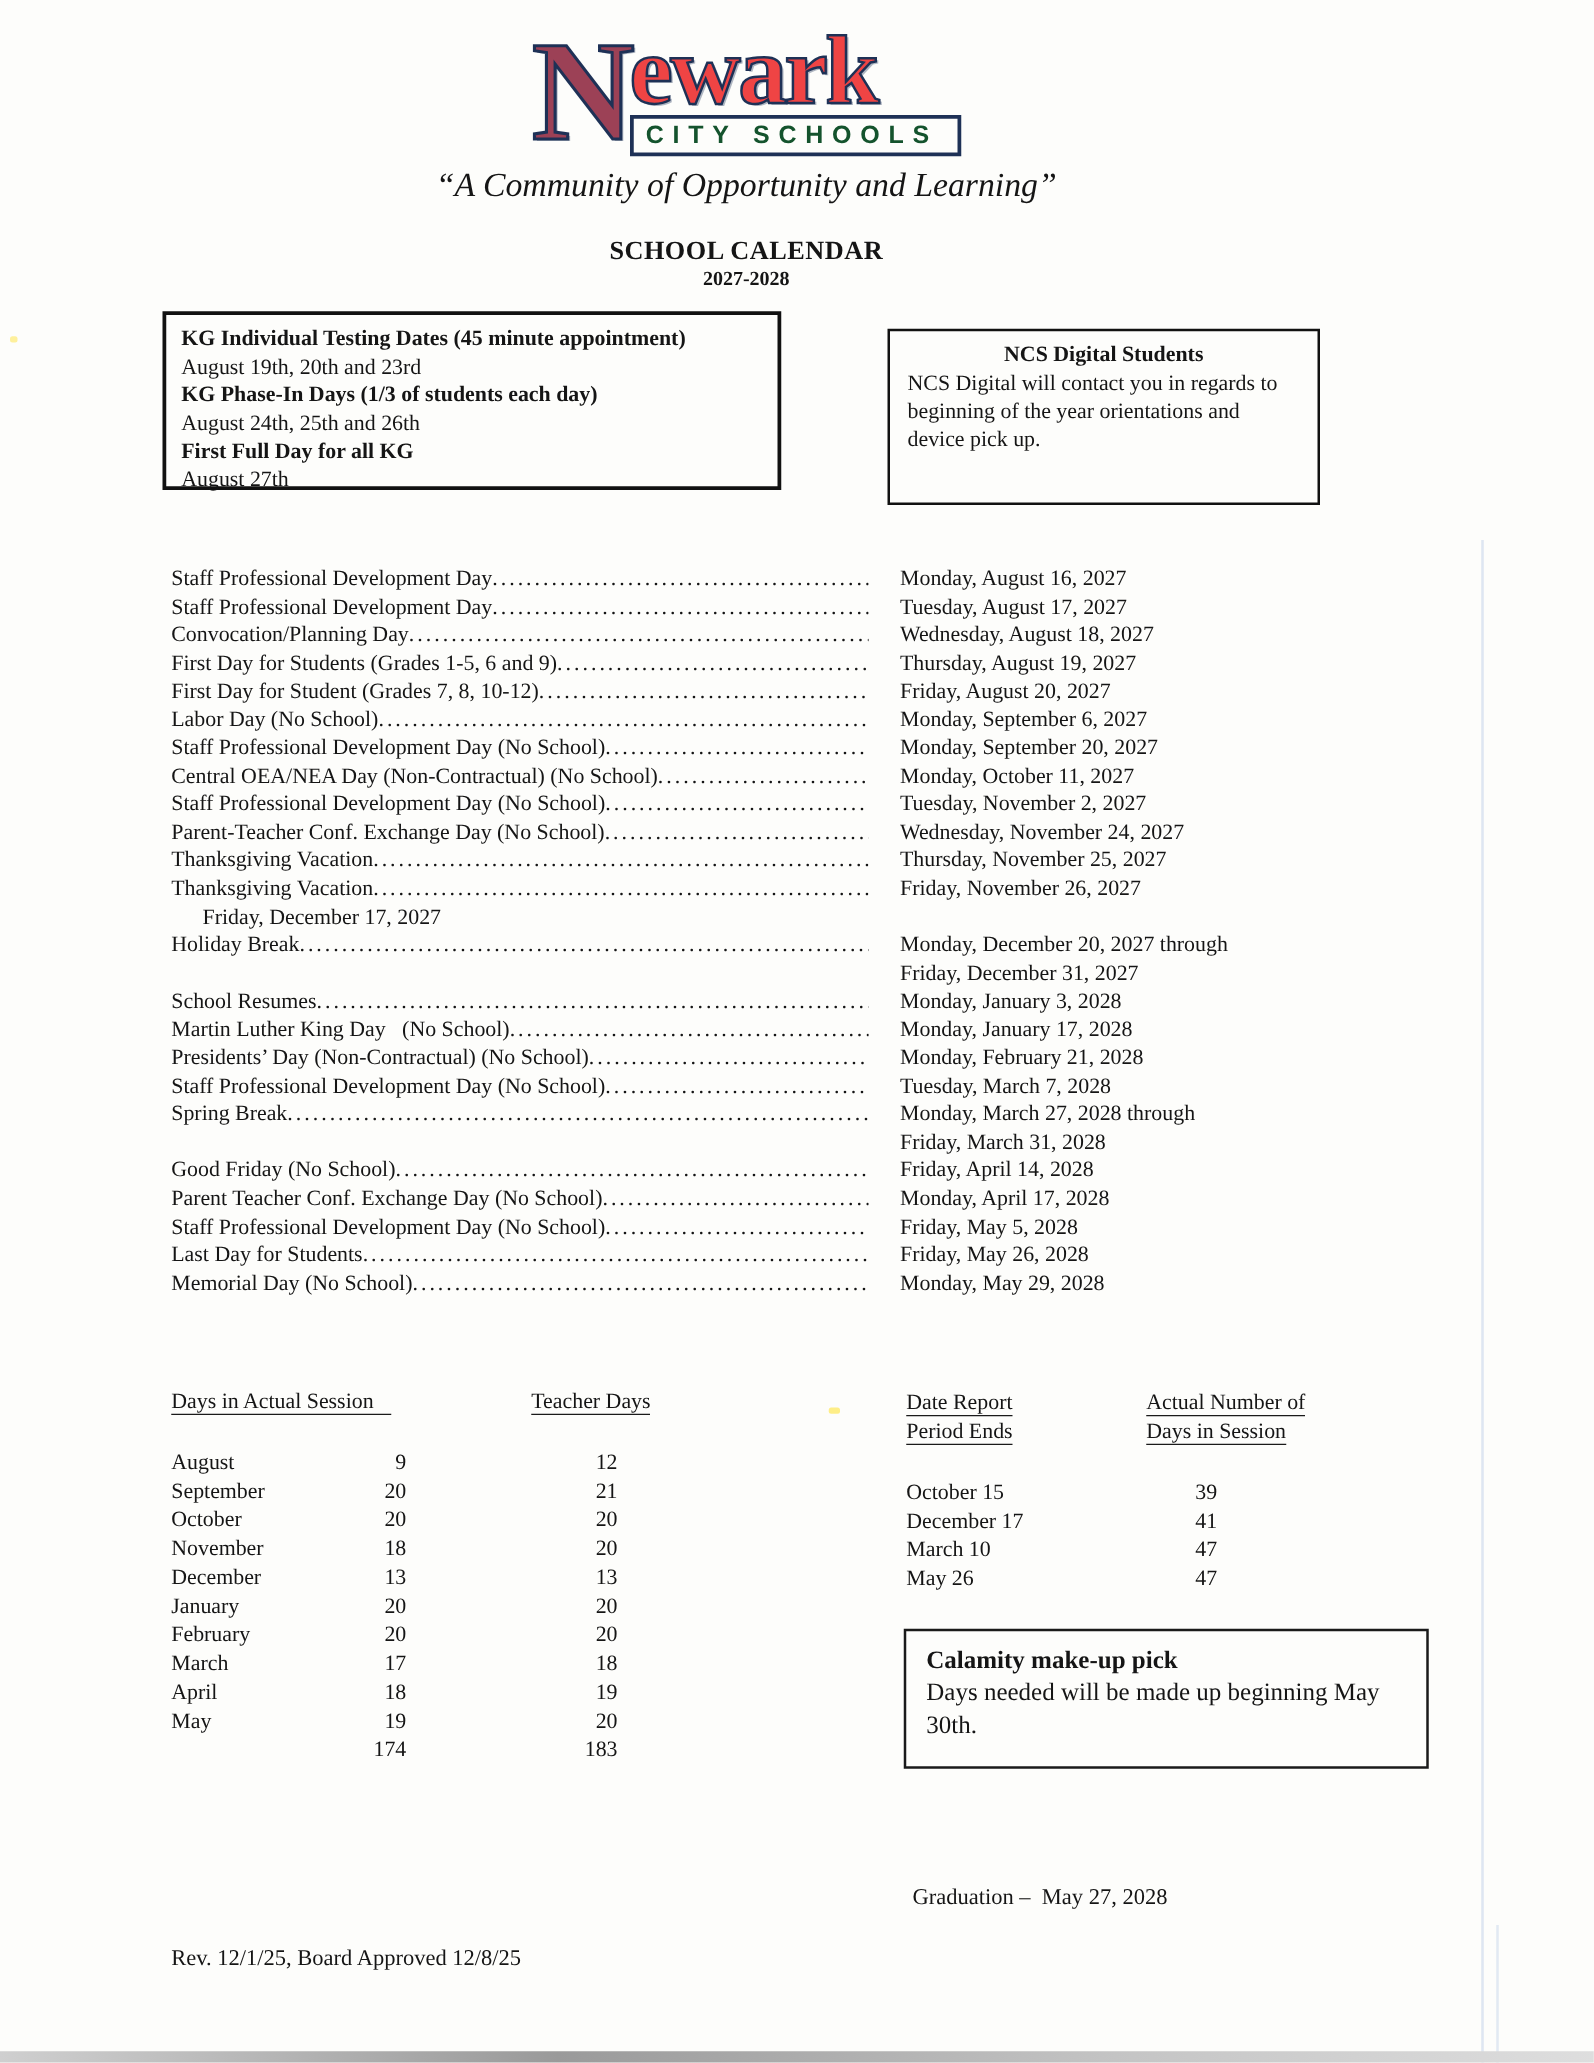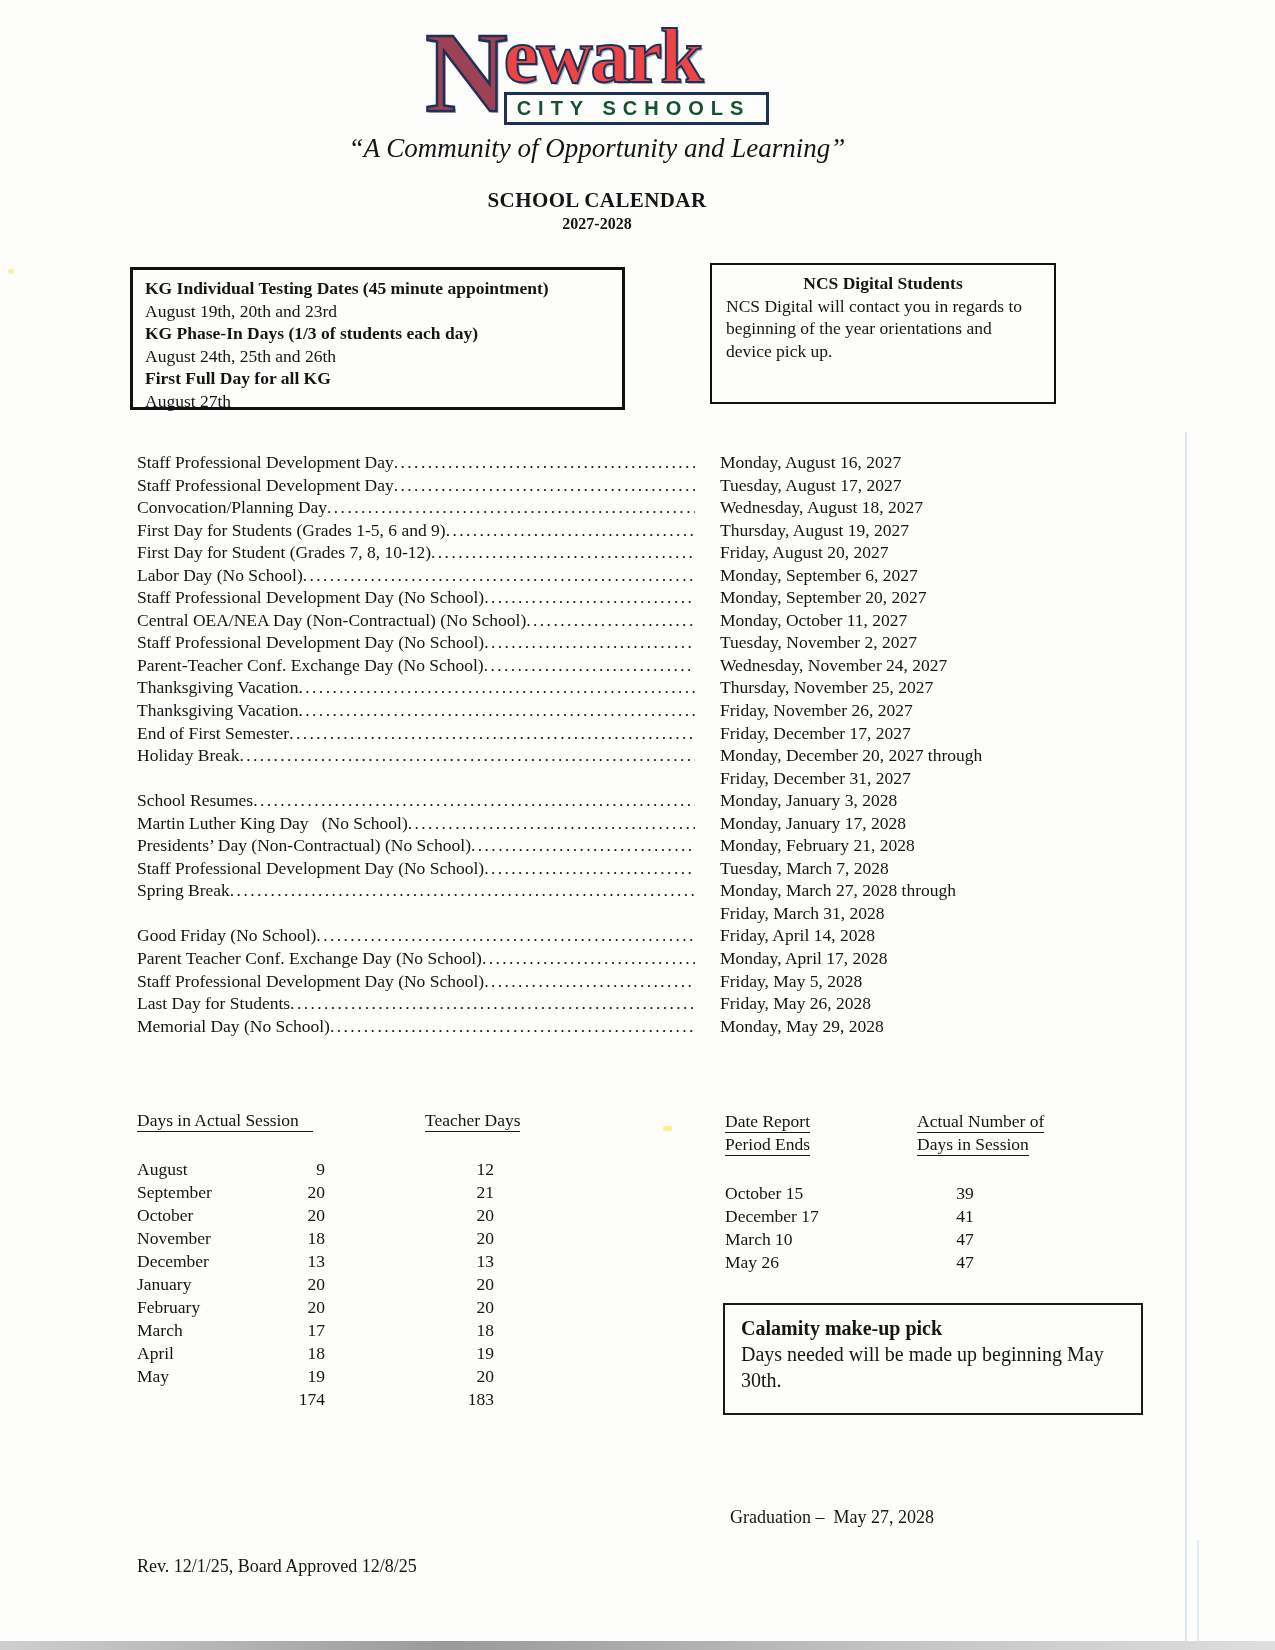--- a/index.html
+++ b/index.html
@@ -28,21 +28,21 @@
     margin-top:5px;border:3px solid #1e3156;color:#14532d;
     font-family:"Liberation Sans","DejaVu Sans",sans-serif;
     font-weight:bold;font-size:20px;letter-spacing:7px;
     padding:2px 4px 2px 10px;align-self:flex-start;min-width:245px;
   }
   .tagline{margin-top:8px;font-style:italic;font-size:27px;}
   .doc-title{margin-top:24px;font-weight:bold;font-size:21px;letter-spacing:.4px;}
   .doc-subtitle{margin-top:2px;font-weight:bold;font-size:16px;}
   
   .kg-box{
-    position:absolute;left:130px;top:267px;width:495px;height:143px;
+    position:absolute;left:130px;top:249px;width:495px;height:143px;
     border:3px solid #111;box-sizing:border-box;padding:7px 12px;
     font-size:17.5px;line-height:22.6px;
   }
   .kg-line.bold{font-weight:bold;}
   .digital-box{
     position:absolute;left:710px;top:263px;width:346px;height:141px;
     border:2px solid #111;box-sizing:border-box;padding:7px 14px;
     font-size:17.5px;line-height:22.6px;
   }
   .digital-title{font-weight:bold;text-align:center;}
@@ -205,24 +205,20 @@
       <div class="cal-right">Thursday, November 25, 2027</div>
     </div>
     <div class="cal-row">
       <div class="cal-left">
         <span class="cal-label">Thanksgiving Vacation</span>
         <span class="cal-dots"></span>
       </div>
       <div class="cal-right">Friday, November 26, 2027</div>
     </div>
     <div class="cal-row">
-      <div class="cal-left">
-        <span class="cal-label">End of First Semester</span>
-        <span class="cal-dots"></span>
-      </div>
       <div class="cal-right">Friday, December 17, 2027</div>
     </div>
     <div class="cal-row">
       <div class="cal-left">
         <span class="cal-label">Holiday Break</span>
         <span class="cal-dots"></span>
       </div>
       <div class="cal-right">Monday, December 20, 2027 through</div>
     </div>
     <div class="cal-row">

